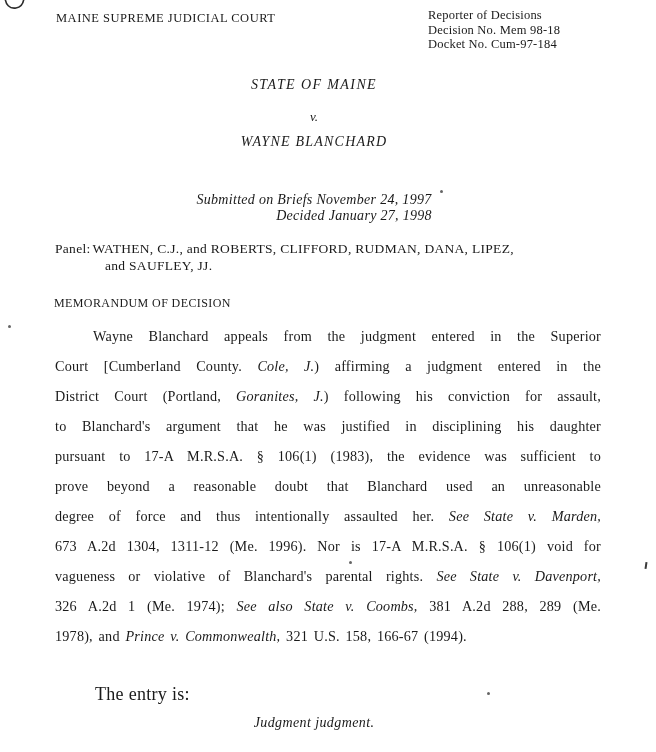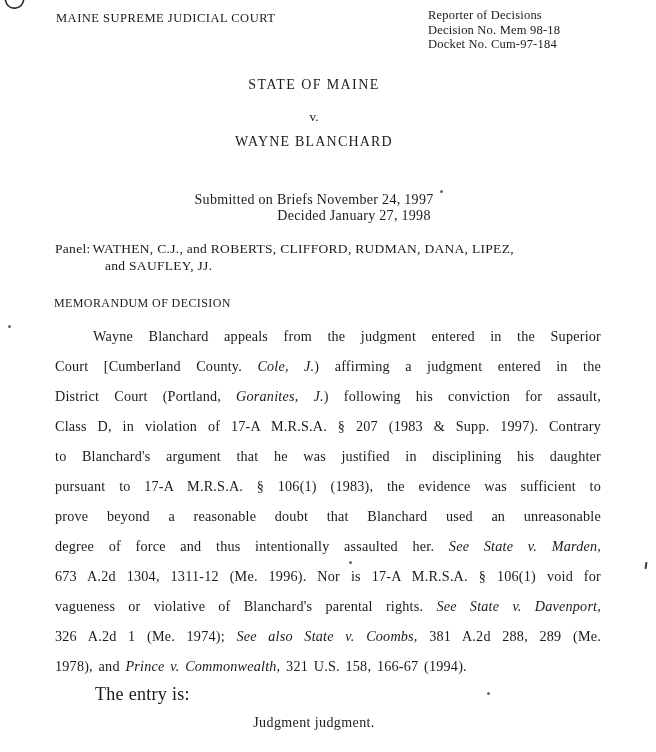--- a/index.html
+++ b/index.html
@@ -5,21 +5,21 @@
   html,body { margin:0; padding:0; }
   body {
     width:656px; height:752px;
     background:#ffffff;
     font-family:"Liberation Serif", serif;
     color:#1a1a1a;
     position:relative;
     overflow:hidden;
   }
   .abs { position:absolute; }
-  .center { left:0; width:628px; text-align:center; }
+  .center { left:0; width:628px; text-align:center;font-style:italic; }
 
   #hdr-left  { left:56px; top:11px; font-size:12.5px; letter-spacing:.5px; }
   #hdr-right { left:428px; top:8px; font-size:12.5px; line-height:14.5px; letter-spacing:.2px; }
 
   #cap-state { top:77px;  font-size:14px; letter-spacing:1.4px; }
   #cap-v     { top:109px; font-size:13px; }
   #cap-def   { top:134px; font-size:14px; letter-spacing:1.2px; }
 
   #date-sub { top:192px; font-size:14px; letter-spacing:.3px; }
   #date-dec { top:208px; font-size:14px; letter-spacing:.3px;margin-left:40px; }
@@ -77,21 +77,20 @@
   <span>Panel:</span><span class="names">WATHEN, C.J., and ROBERTS, CLIFFORD, RUDMAN, DANA, LIPEZ,</span>
 </div>
 <div id="panel-l2" class="abs">and SAUFLEY, JJ.</div>
 
 <div id="memo-heading" class="abs">MEMORANDUM OF DECISION</div>
 
 <div id="memo-body" class="abs">
     <div class="bodyline indent"><span>Wayne Blanchard appeals from the judgment entered in the Superior</span></div>
     <div class="bodyline"><span>Court [Cumberland County. </span><span class="seg-i">Cole, J.</span><span>) affirming a judgment entered in the</span></div>
     <div class="bodyline"><span>District Court (Portland, </span><span class="seg-i">Goranites, J.</span><span>) following his conviction for assault,</span></div>
-    <div class="bodyline"><span>Class D, in violation of 17-A M.R.S.A. § 207 (1983 &amp; Supp. 1997).  Contrary</span></div>
     <div class="bodyline"><span>to Blanchard's argument that he was justified in disciplining his daughter</span></div>
     <div class="bodyline"><span>pursuant to 17-A M.R.S.A. § 106(1) (1983), the evidence was sufficient to</span></div>
     <div class="bodyline"><span>prove beyond a reasonable doubt that Blanchard used an unreasonable</span></div>
     <div class="bodyline"><span>degree of force and thus intentionally assaulted her.  </span><span class="seg-i">See State v. Marden,</span></div>
     <div class="bodyline"><span>673 A.2d 1304, 1311-12 (Me. 1996).  Nor is 17-A M.R.S.A. § 106(1) void for</span></div>
     <div class="bodyline"><span>vagueness or violative of Blanchard's parental rights.  </span><span class="seg-i">See State v. Davenport,</span></div>
     <div class="bodyline"><span>326 A.2d 1 (Me. 1974); </span><span class="seg-i">See also State v. Coombs,</span><span> 381 A.2d 288, 289 (Me.</span></div>
     <div class="bodyline lastline"><span>1978), and </span><span class="seg-i">Prince v. Commonwealth,</span><span> 321 U.S. 158, 166-67 (1994).</span></div>
   </div>
 

